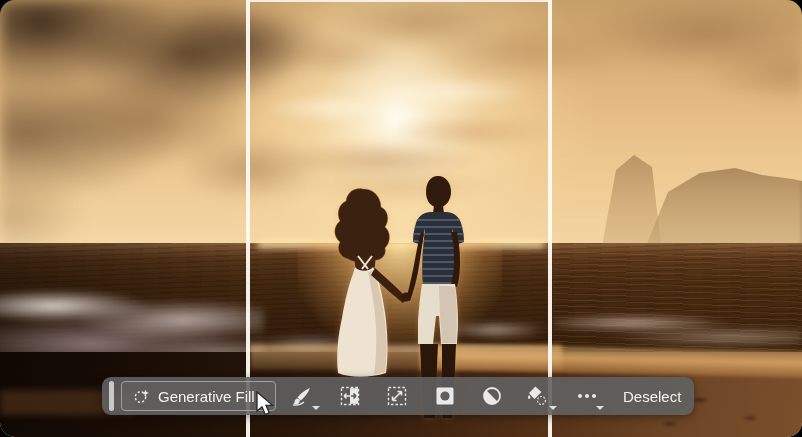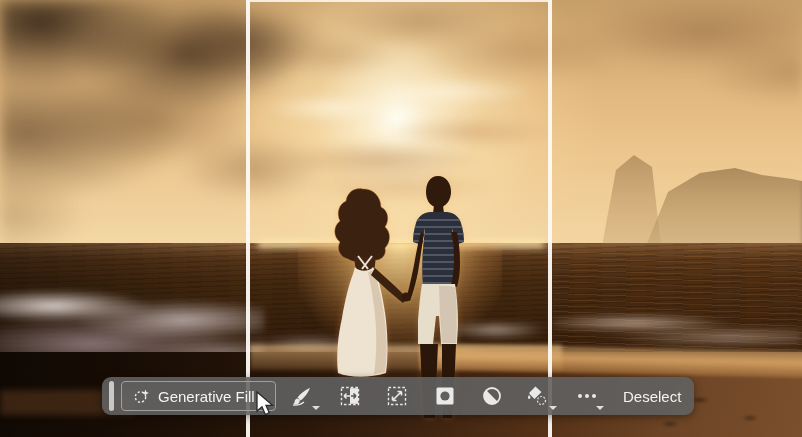--- a/index.html
+++ b/index.html
@@ -1,18 +1,18 @@
 <!DOCTYPE html>
 <html><head>
 <meta charset="utf-8">
 <style>
   * { margin:0; padding:0; box-sizing:border-box; }
   html,body { width:802px; height:437px; overflow:hidden; background:#000;
     font-family:"Liberation Sans", sans-serif; }
-  .screen { position:relative; width:802px; height:437px; overflow:hidden; }
+  .screen { position:relative; width:802px; height:437px; overflow:hidden;border-radius:15px; }
 
   
   .photo { position:absolute; inset:0; z-index:1;
     background:linear-gradient(180deg,#c59e68 0%,#d3a972 10%,#e2b980 22%,#ecc78f 36%,#f0d09c 48%,#f3d8a6 56%,#f3d8a6 100%); }
   .layer { position:absolute; }
 
   .sun-halo { left:177px; top:-82px; width:440px; height:400px;
     background:radial-gradient(circle at 50% 50%, rgba(255,255,246,.96) 0%, rgba(255,245,215,.82) 11%, rgba(255,233,182,.5) 28%, rgba(255,221,162,.2) 50%, rgba(255,215,150,0) 68%); }
 
   .clouds-dark { inset:0; filter:blur(7px); background-image:

